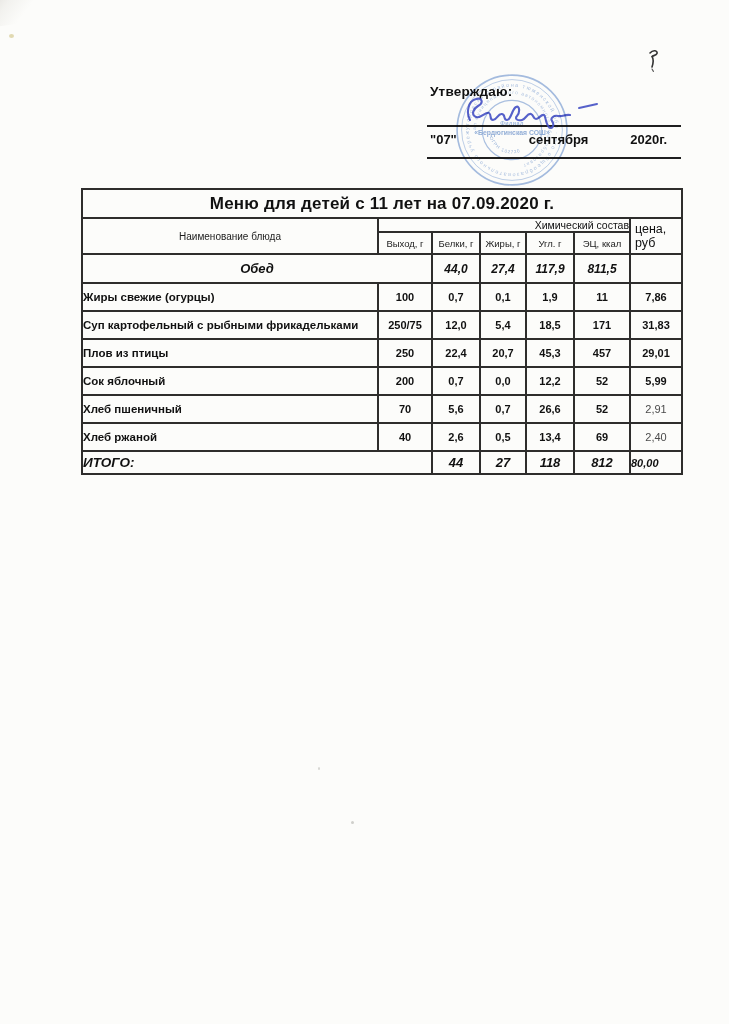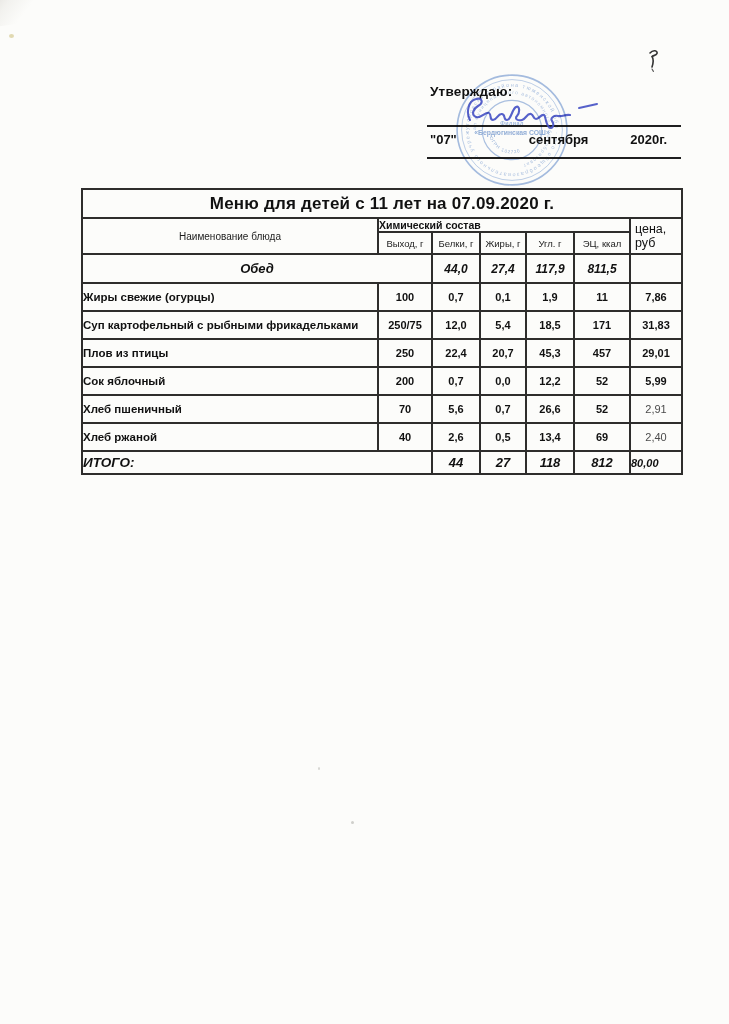--- a/index.html
+++ b/index.html
@@ -53,21 +53,21 @@
   }
   table.menu td{
     border:2px solid #2e2d2c;vertical-align:middle;
     padding:0;overflow:hidden;
   }
   col.w0{width:296px}col.w1{width:54px}col.w2{width:48px}col.w3{width:46px}
   col.w4{width:48px}col.w5{width:56px}col.w6{width:52px}
 
   .r-title td{height:27px;text-align:center;font-weight:bold;font-size:17px;padding-right:106px;letter-spacing:.2px;}
   .r-h1 .h-name{height:26px;text-align:center;font-size:10px;color:#1c1c1c;margin-top:36px;}
-  .r-h1 .h-chem{text-align:left;font-size:10.5px;font-weight:bold;}
+  .r-h1 .h-chem{text-align:right;font-size:10.5px;}
   .r-h1 .h-price{font-size:12.5px;line-height:1.15;padding:0 4px;}
   .r-h2 td{height:20px;text-align:center;font-size:9.5px;font-weight:normal;color:#1c1c1c;border-radius:9px;}
 
   .r-obed td{height:27px;}
   .obed-name{text-align:center;font-style:italic;font-weight:bold;font-size:13px;padding-right:72px;}
   .obed-v{text-align:center;font-style:italic;font-weight:bold;font-size:12px;}
 
   .r-item td{height:26px;}
   td.name{text-align:left;font-weight:bold;font-size:11.5px;padding-left:6px;}
   td.v{text-align:center;font-weight:bold;font-size:11px;}

